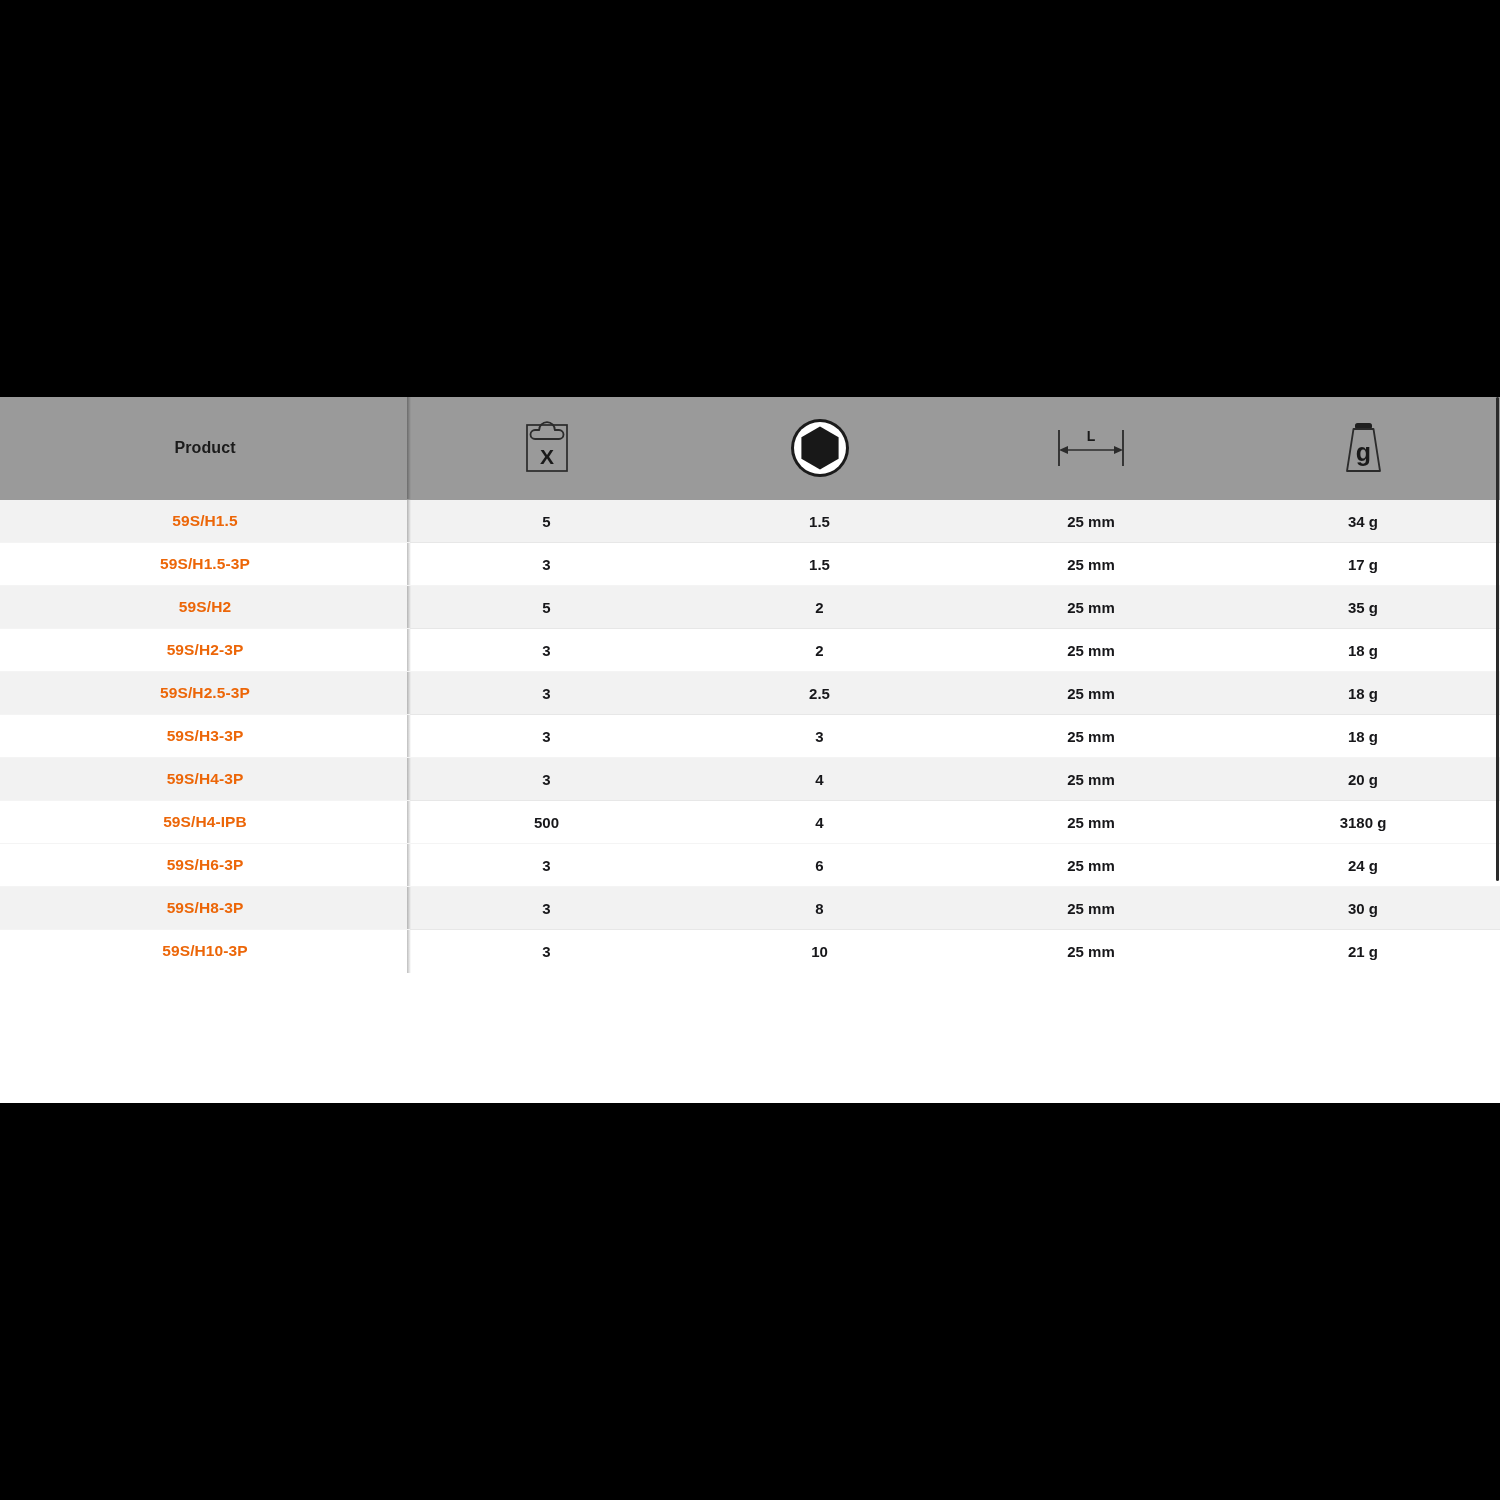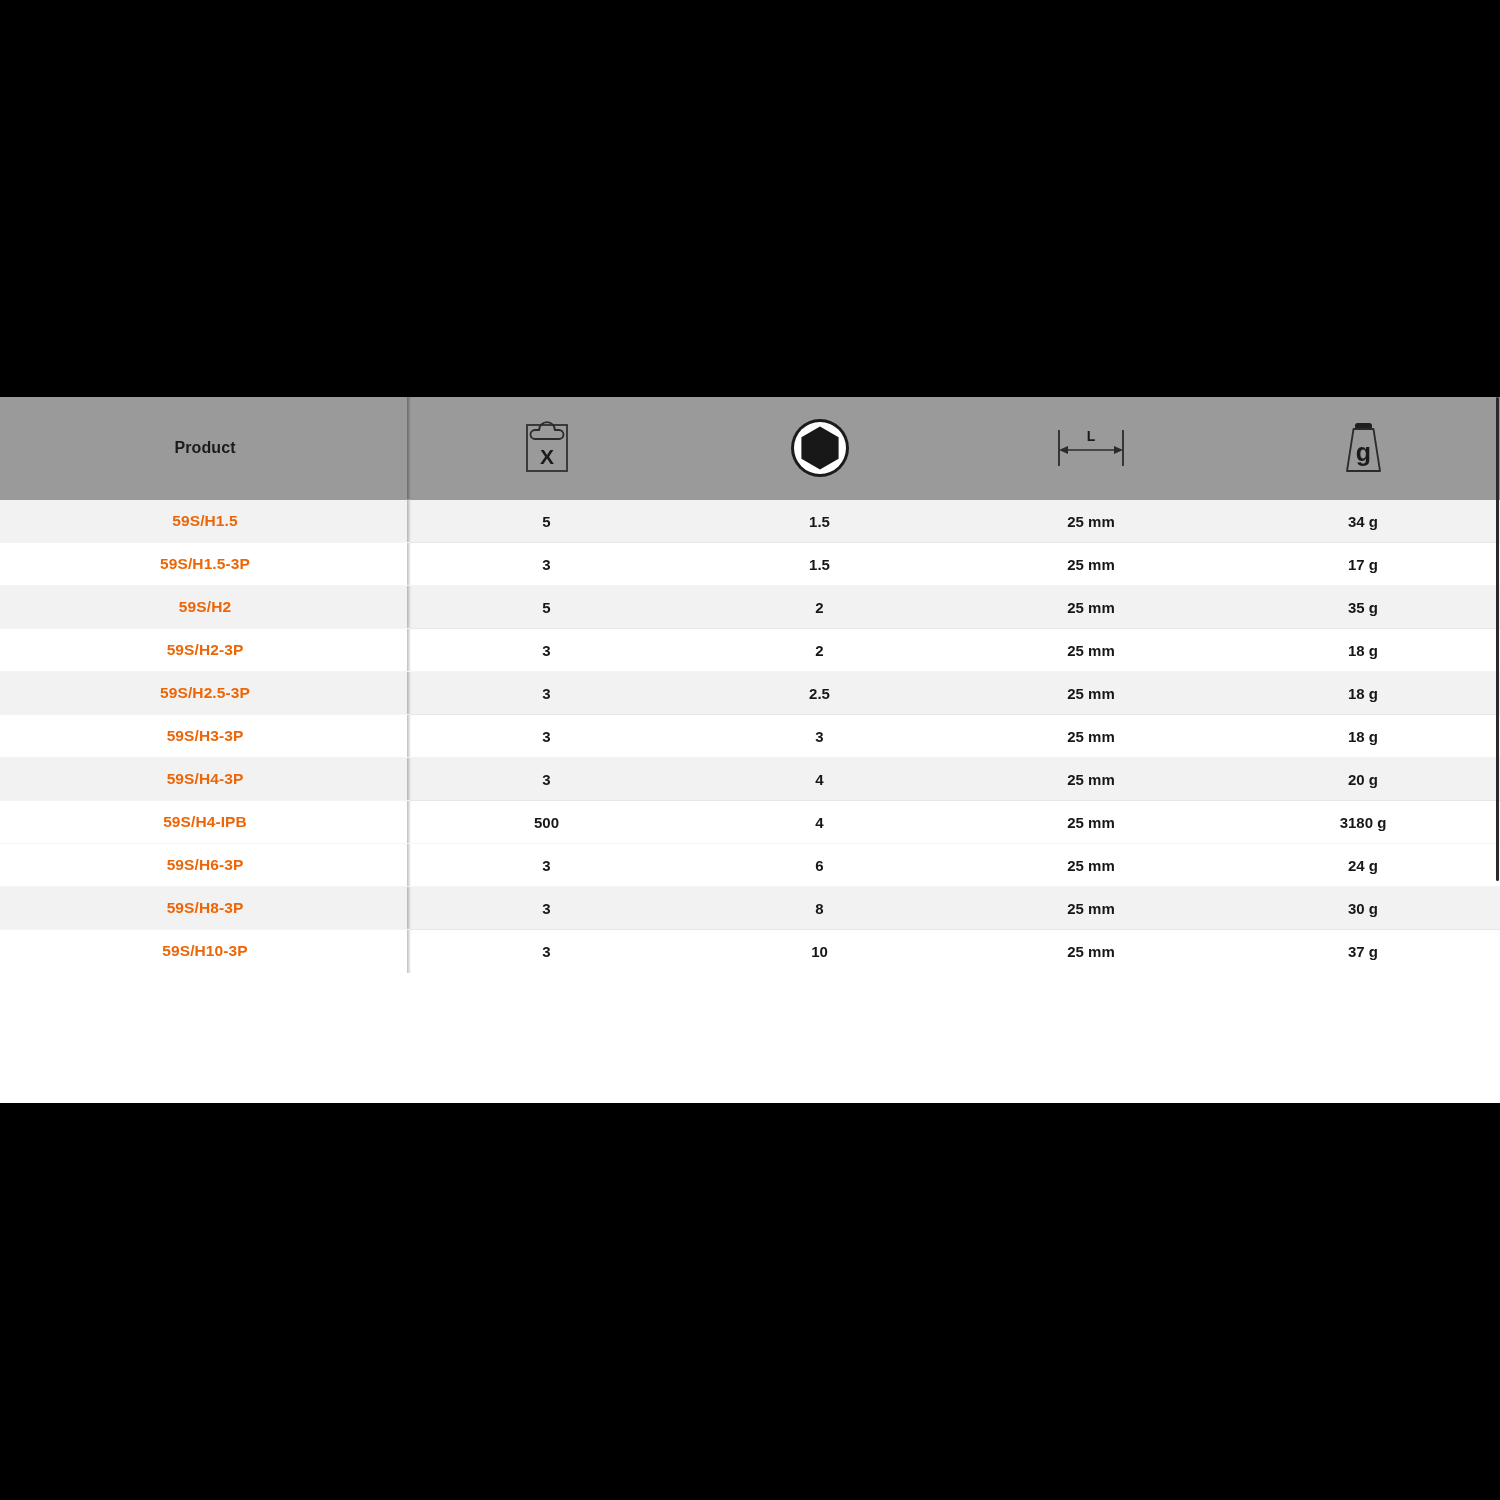--- a/index.html
+++ b/index.html
@@ -284,21 +284,21 @@
             <td>3</td>
             <td>8</td>
             <td>25 mm</td>
             <td>30 g</td>
           </tr>
           <tr class="even">
             <td class="product-cell">59S/H10-3P</td>
             <td>3</td>
             <td>10</td>
             <td>25 mm</td>
-            <td>37 g</td>
+            <td>21 g</td>
           </tr>
         </tbody>
     </table>
 
     <div id="v-scrollbar"></div>
   </div>
 
 </div>
 
 </body></html>

